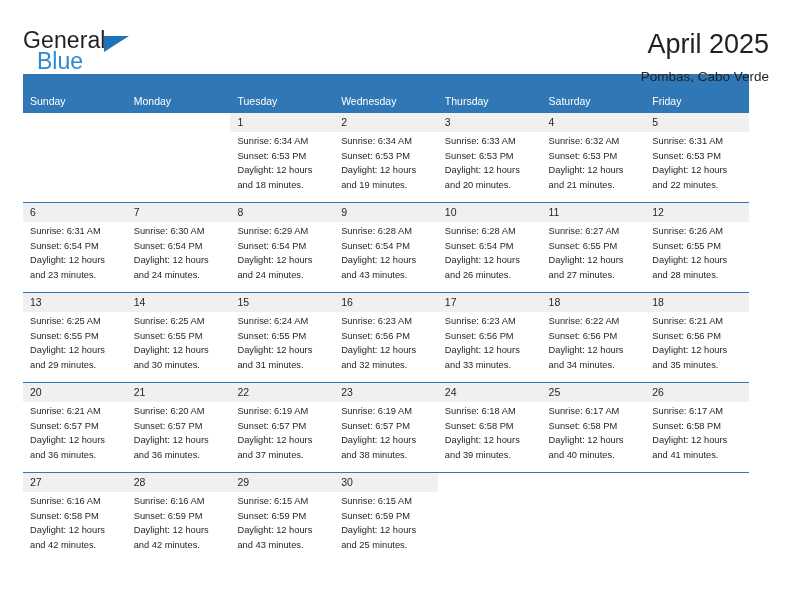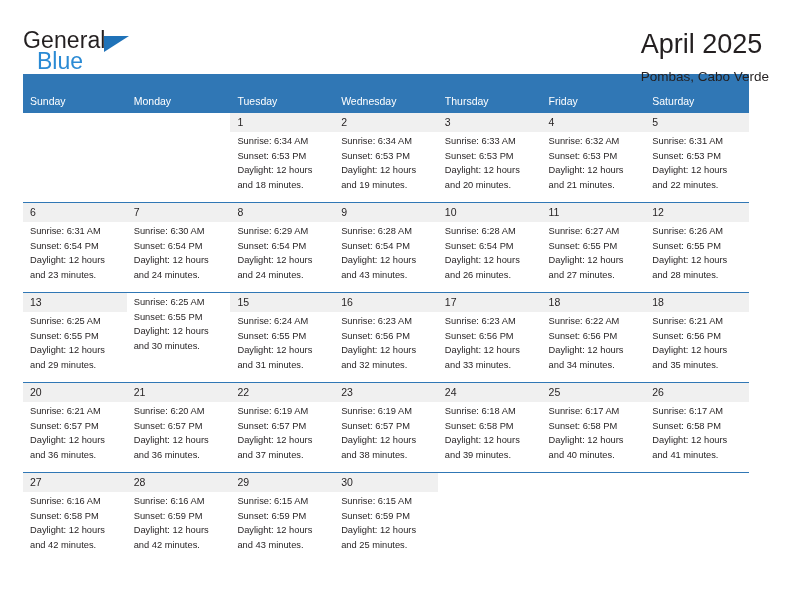--- a/index.html
+++ b/index.html
@@ -58,21 +58,21 @@
   }
   .logo-blue {
     position: absolute;
     left: 14px;
     top: 21px;
     font-size: 23px;
     color: #2a8ad4;
     font-family: "Liberation Sans", sans-serif;
   }
   .titles {
-    text-align: left;
+    text-align: right;
     padding-top: 1px;
     margin-left: 29px;
   }
   .cal-title {
     font-size: 27px;
     color: #231f20;
     line-height: 1.05;
     white-space: nowrap;
   }
   .cal-subtitle {
@@ -160,22 +160,22 @@
   </div>
 
   <div class="calendar">
 
     <div class="weekdays">
       <div class="weekday">Sunday</div>
       <div class="weekday">Monday</div>
       <div class="weekday">Tuesday</div>
       <div class="weekday">Wednesday</div>
       <div class="weekday">Thursday</div>
+      <div class="weekday">Saturday</div>
       <div class="weekday">Friday</div>
-      <div class="weekday">Saturday</div>
     </div>
 
     <div id="weeks-host">
         <div class="week">
           <div class="cell blank">
             <div class="daynum"></div>
           </div>
           <div class="cell blank">
             <div class="daynum"></div>
           </div>
@@ -294,20 +294,21 @@
           <div class="cell">
             <div class="daynum">13</div>
             <div class="info">
               <div>Sunrise: 6:25 AM</div>
               <div>Sunset: 6:55 PM</div>
               <div>Daylight: 12 hours</div>
               <div>and 29 minutes.</div>
             </div>
           </div>
           <div class="cell">
+            <div class="daynum">14</div>
             <div class="info">
               <div>Sunrise: 6:25 AM</div>
               <div>Sunset: 6:55 PM</div>
               <div>Daylight: 12 hours</div>
               <div>and 30 minutes.</div>
             </div>
           </div>
           <div class="cell">
             <div class="daynum">15</div>
             <div class="info">

